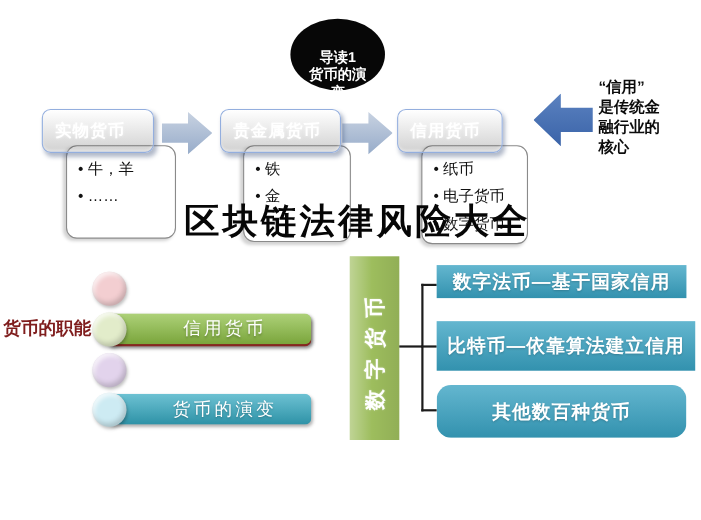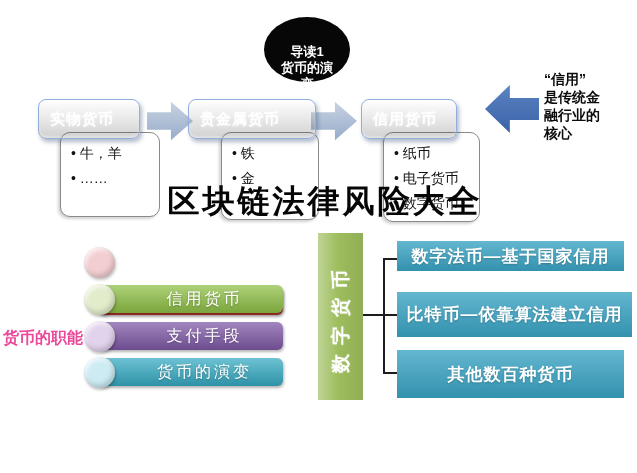--- a/index.html
+++ b/index.html
@@ -84,21 +84,21 @@
   .big-title {
     left: 118px; top: 180px; width: 414px;
     font-size: 32px; font-weight: 900; color: #060606;
     letter-spacing: 3px; text-align: center; white-space: nowrap;
     z-index: 6;
   }
 
   
   .functions-label {
     left: 3px; top: 289px;
-    font-size: 16px; font-weight: bold; color: #ec4899; margin-top: 39px;
+    font-size: 16px; font-weight: bold; color: #7f1d1d;
   }
   .func-bar {
     left: 98px; width: 185px; height: 28px;
     border-radius: 6px;
     background-image: linear-gradient(180deg, rgba(255,255,255,.28), rgba(0,0,0,.14));
     box-shadow: 1px 2px 3px rgba(0,0,0,.30);
     display: flex; align-items: center; justify-content: center;
     color: #fff; font-size: 16px; letter-spacing: 3px;
     padding-left: 28px; box-sizing: border-box;
     text-shadow: 0 1px 2px rgba(0,0,0,.25);
@@ -150,21 +150,21 @@
   </div>
   <div class="abs stage-list" style="left:60px; top:132px; width:100px; height:85px;">
     <ul>
       <li>牛，羊</li>
       <li>……</li>
     </ul>
   </div>
 
   <div class="abs arrow-right" style="left:147px; top:101px;"></div>
 
-  <div class="abs stage-header" style="left:188px; top:99px; width:128px;">
+  <div class="abs stage-header" style="left:200px; top:99px; width:110px;">
     <span>贵金属货币</span>
   </div>
   <div class="abs stage-list" style="left:221px; top:132px; width:98px; height:88px;">
     <ul>
       <li>铁</li>
       <li>金</li>
     </ul>
   </div>
 
   <div class="abs arrow-right" style="left:311px; top:101px;"></div>
@@ -189,33 +189,32 @@
   <div class="abs big-title">区块链法律风险大全</div>
 
   <div class="abs functions-label">货币的职能</div>
 
   <div class="abs func-bar" style="top: 257px; background-color: rgb(210, 59, 50); margin-top: 30px;">交换媒介</div>
   <div class="abs func-circle" style="top: 247px; background-color: rgb(243, 206, 209);"></div>
 
   <div class="abs func-bar" style="top: 285px; background-color: rgb(142, 192, 69);">信用货币</div>
   <div class="abs func-circle" style="top: 284px; background-color: rgb(226, 236, 202);"></div>
 
-  <div class="abs func-bar" style="top: 322px; background-color: rgb(126, 88, 166);">支付手段</div>
   <div class="abs func-circle" style="top: 321px; background-color: rgb(226, 211, 236);"></div>
 
   <div class="abs func-bar" style="top: 358px; background-color: rgb(53, 170, 194);">货币的演变</div>
   <div class="abs func-circle" style="top: 357px; background-color: rgb(205, 235, 243);"></div>
 
   <div class="abs digital-bar" style="background-color: rgb(157, 189, 93);">
     <span class="digital-bar-text">数字货币</span>
   </div>
 
   <div class="abs connector" style="left: 363px; top: 314px; width: 21px; height: 2px; background-color: rgb(28, 28, 28);"></div>
   <div class="abs connector" style="left: 383px; top: 258px; width: 2px; height: 116px; background-color: rgb(28, 28, 28);"></div>
   <div class="abs connector" style="left: 383px; top: 258px; width: 14px; height: 2px; background-color: rgb(28, 28, 28);"></div>
   <div class="abs connector" style="left: 383px; top: 314px; width: 14px; height: 2px; background-color: rgb(28, 28, 28);"></div>
   <div class="abs connector" style="left: 383px; top: 372px; width: 14px; height: 2px; background-color: rgb(28, 28, 28);"></div>
 
   <div class="abs digital-box" style="top: 241px; width: 227px; height: 30px; background-color: rgb(56, 162, 194);">数字法币—基于国家信用</div>
   <div class="abs digital-box" style="top: 292px; width: 235px; height: 45px; background-color: rgb(56, 162, 194);">比特币—依靠算法建立信用</div>
-  <div class="abs digital-box" style="top: 350px; width: 227px; height: 48px; background-color: rgb(56, 162, 194);">其他数百种货币</div>
+  <div class="abs digital-box" style="top: 350px; width: 227px; height: 48px; background-color: rgb(56, 162, 194); border-radius: 13px;">其他数百种货币</div>
 
 </div>
 
 </body></html>

